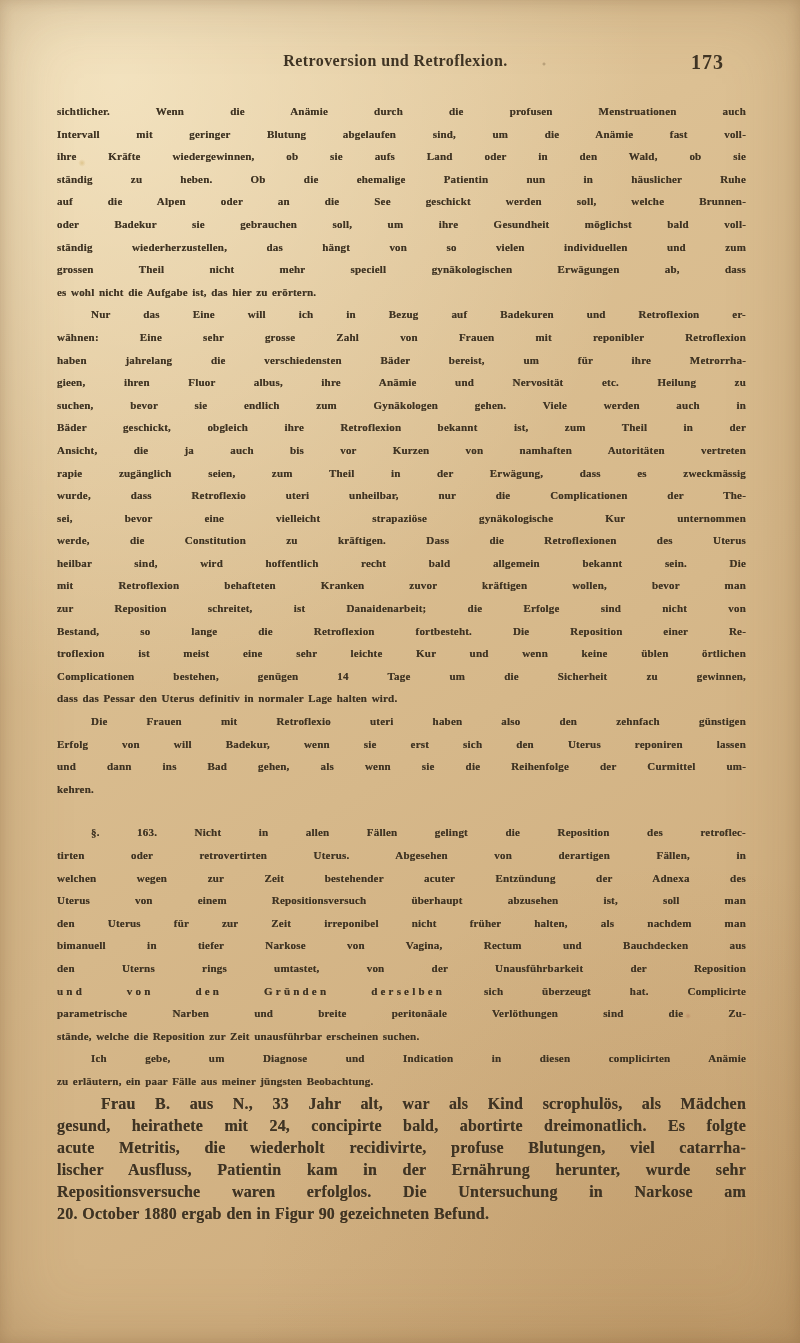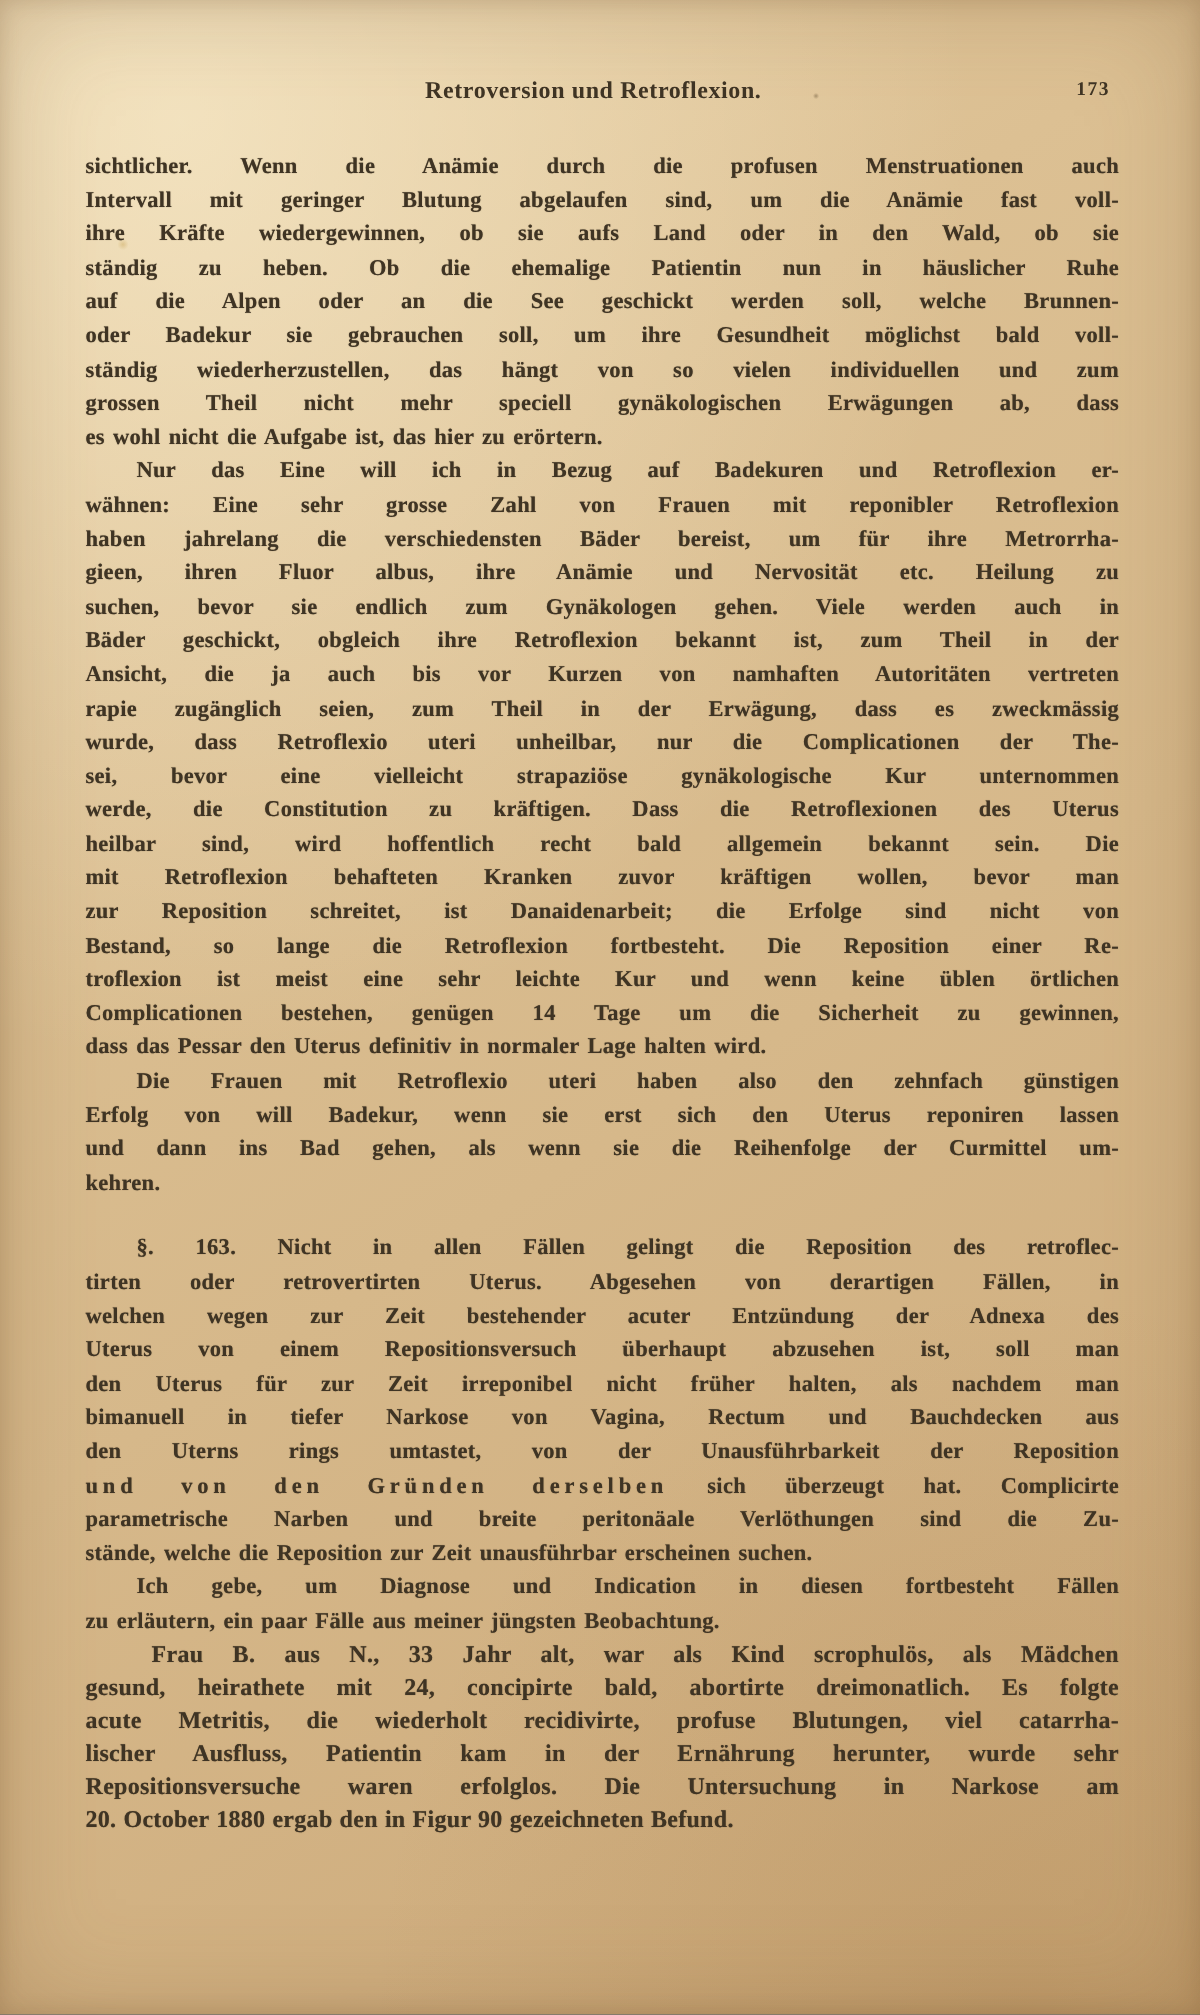--- a/index.html
+++ b/index.html
@@ -18,27 +18,27 @@
       radial-gradient(ellipse 90% 60% at 85% 100%, rgba(140,95,45,.18), rgba(140,95,45,0) 60%),
       linear-gradient(148deg,#e6cda1 0%,#dcc093 28%,#d6b88a 55%,#d0af80 80%,#cba877 100%);
     box-shadow:inset 0 0 70px rgba(115,80,40,.28), inset 0 0 14px rgba(105,70,35,.22);
     font-weight:bold;
   }
   .page *{box-sizing:border-box;}
   
   .header{position:absolute;top:52px;left:57px;width:689px;height:22px;
     font-size:16px;letter-spacing:.4px;}
   .running-title{position:absolute;left:0;right:12px;text-align:center;}
-  .page-number{position:absolute;right:6px;top:-1px;font-size:13px;letter-spacing:1px;}
+  .page-number{position:absolute;right:22px;top:-1px;font-size:20px;letter-spacing:1px;}
   
   .body-text{position:absolute;top:100px;left:57px;width:689px;}
   .para{margin:0;}
   .para.section-gap{margin-top:21px;}
   .line{
-    font-size:15px;
+    font-size:11px;
     line-height:22.6px;
     height:22.6px;
     text-align:justify;
     text-align-last:justify;
     word-spacing:1.5px;
     letter-spacing:.2px;
     white-space:normal;
     text-shadow:0 0 .6px rgba(62,48,28,.65);
   }
   .line.last{text-align-last:left;}
@@ -99,21 +99,21 @@
         <div class="line">welchen wegen zur Zeit bestehender acuter Entzündung der Adnexa des</div>
         <div class="line">Uterus von einem Repositionsversuch überhaupt abzusehen ist, soll man</div>
         <div class="line">den Uterus für zur Zeit irreponibel nicht früher halten, als nachdem man</div>
         <div class="line">bimanuell in tiefer Narkose von Vagina, Rectum und Bauchdecken aus</div>
         <div class="line">den Uterns rings umtastet, von der Unausführbarkeit der Reposition</div>
         <div class="line"><span class="spaced">und von den Gründen derselben</span> sich überzeugt hat. Complicirte</div>
         <div class="line">parametrische Narben und breite peritonäale Verlöthungen sind die Zu-</div>
         <div class="line last">stände, welche die Reposition zur Zeit unausführbar erscheinen suchen.</div>
       </div>
       <div class="para">
-        <div class="line indent">Ich gebe, um Diagnose und Indication in diesen fortbesteht Fällen</div>
+        <div class="line indent">Ich gebe, um Diagnose und Indication in diesen complicirten Anämie</div>
         <div class="line last">zu erläutern, ein paar Fälle aus meiner jüngsten Beobachtung.</div>
       </div>
       <div class="para petit">
         <div class="line indent">Frau B. aus N., 33 Jahr alt, war als Kind scrophulös, als Mädchen</div>
         <div class="line">gesund, heirathete mit 24, concipirte bald, abortirte dreimonatlich. Es folgte</div>
         <div class="line">acute Metritis, die wiederholt recidivirte, profuse Blutungen, viel catarrha-</div>
         <div class="line">lischer Ausfluss, Patientin kam in der Ernährung herunter, wurde sehr</div>
         <div class="line">Repositionsversuche waren erfolglos. Die Untersuchung in Narkose am</div>
         <div class="line last">20. October 1880 ergab den in Figur 90 gezeichneten Befund.</div>
       </div>

